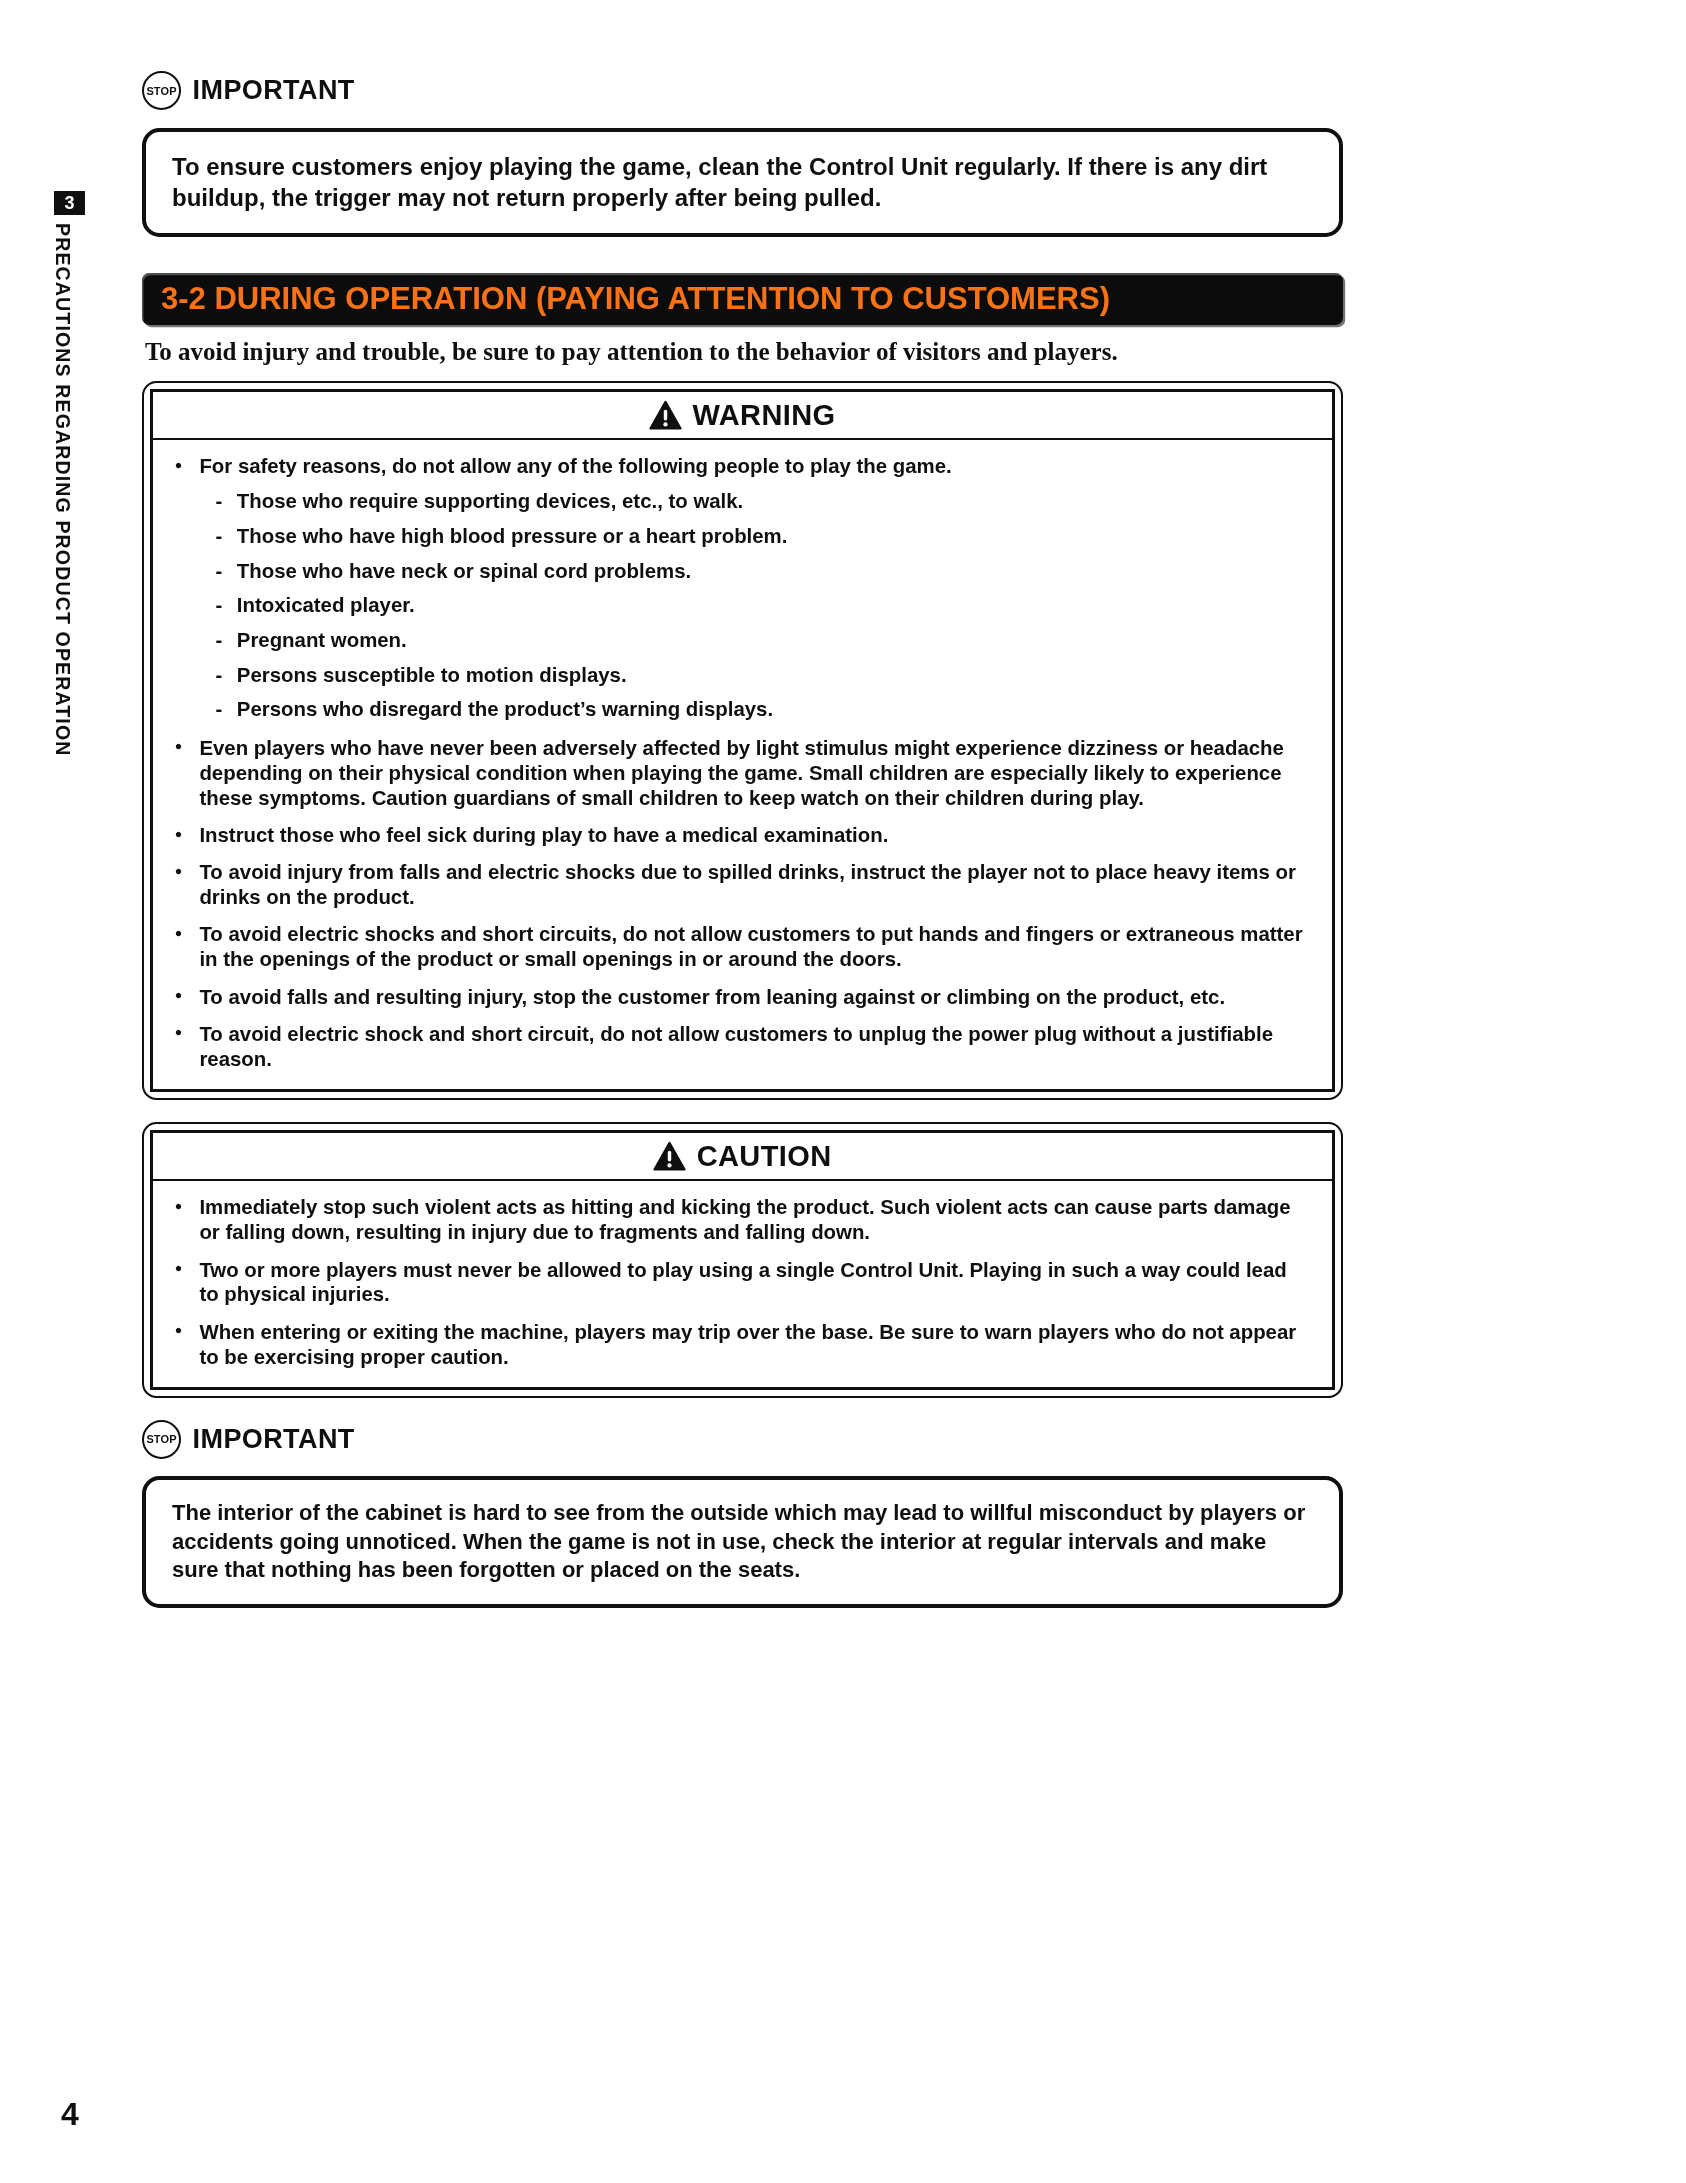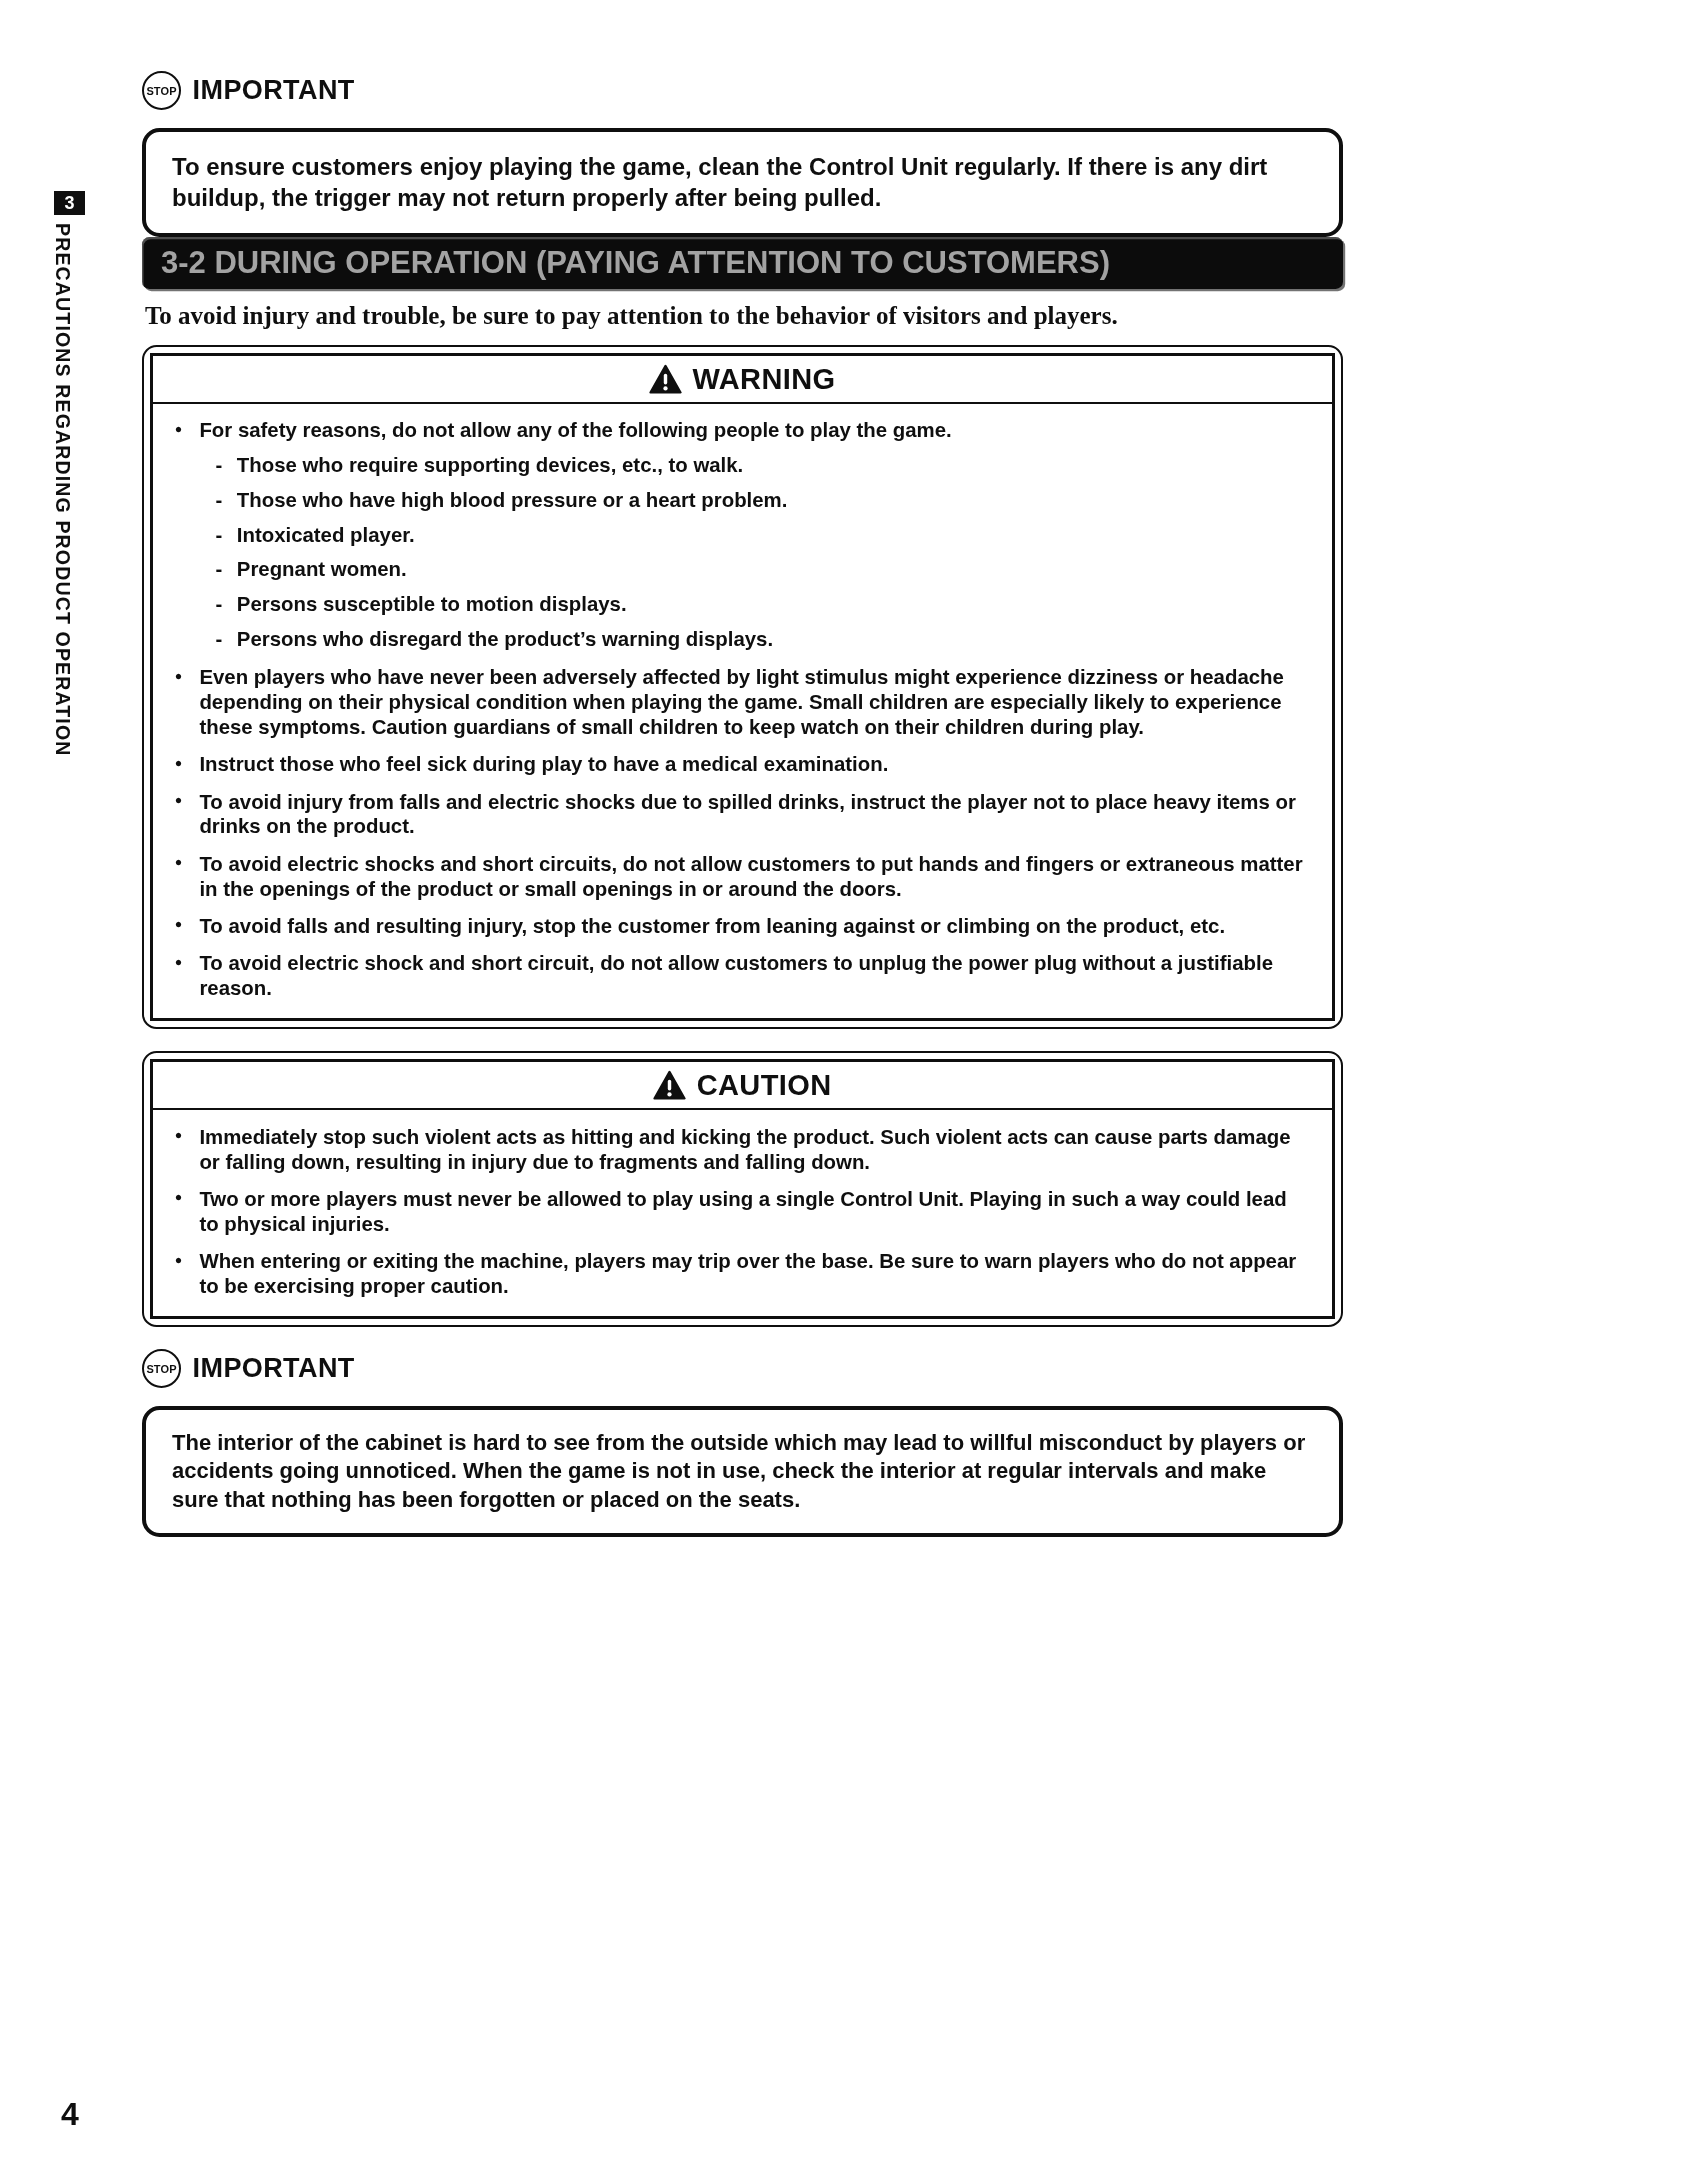--- a/index.html
+++ b/index.html
@@ -47,23 +47,24 @@
   .important-label { font-size:27px; font-weight:bold; letter-spacing:0.4px; }
 
   .important-box {
     border:4.4px solid #0f0f0f; border-radius:17.5px;
     padding:19px 26px;
     font-size:24px; font-weight:bold; line-height:1.33;
   }
   .important-box.small { font-size:22px; line-height:1.3; }
 
   .section-bar {
+    margin-top:36px;
     background:#0c0c0c;
     border-radius:7.3px;
-    color:#a3a3a3;
+    color:#f97316;
     font-size:31px; font-weight:bold;
     padding:7.3px 19px 8.7px 19px;
     box-shadow: inset 1.5px 2.2px 0 rgba(255,255,255,0.28), 2.2px 2.2px 0 rgba(0,0,0,0.55);
   }
 
   .intro {
     font-family:"Liberation Serif", serif;
     font-weight:bold; font-size:25px;
     margin:13px 0 14.6px 2.9px;
   }
@@ -145,20 +146,24 @@
                 <div class="sub-item">
                   <span class="dash-mark"></span>
                   <span>Those who require supporting devices, etc., to walk.</span>
                 </div>
                 <div class="sub-item">
                   <span class="dash-mark"></span>
                   <span>Those who have high blood pressure or a heart problem.</span>
                 </div>
                 <div class="sub-item">
                   <span class="dash-mark"></span>
+                  <span>Those who have neck or spinal cord problems.</span>
+                </div>
+                <div class="sub-item">
+                  <span class="dash-mark"></span>
                   <span>Intoxicated player.</span>
                 </div>
                 <div class="sub-item">
                   <span class="dash-mark"></span>
                   <span>Pregnant women.</span>
                 </div>
                 <div class="sub-item">
                   <span class="dash-mark"></span>
                   <span>Persons susceptible to motion displays.</span>
                 </div>

